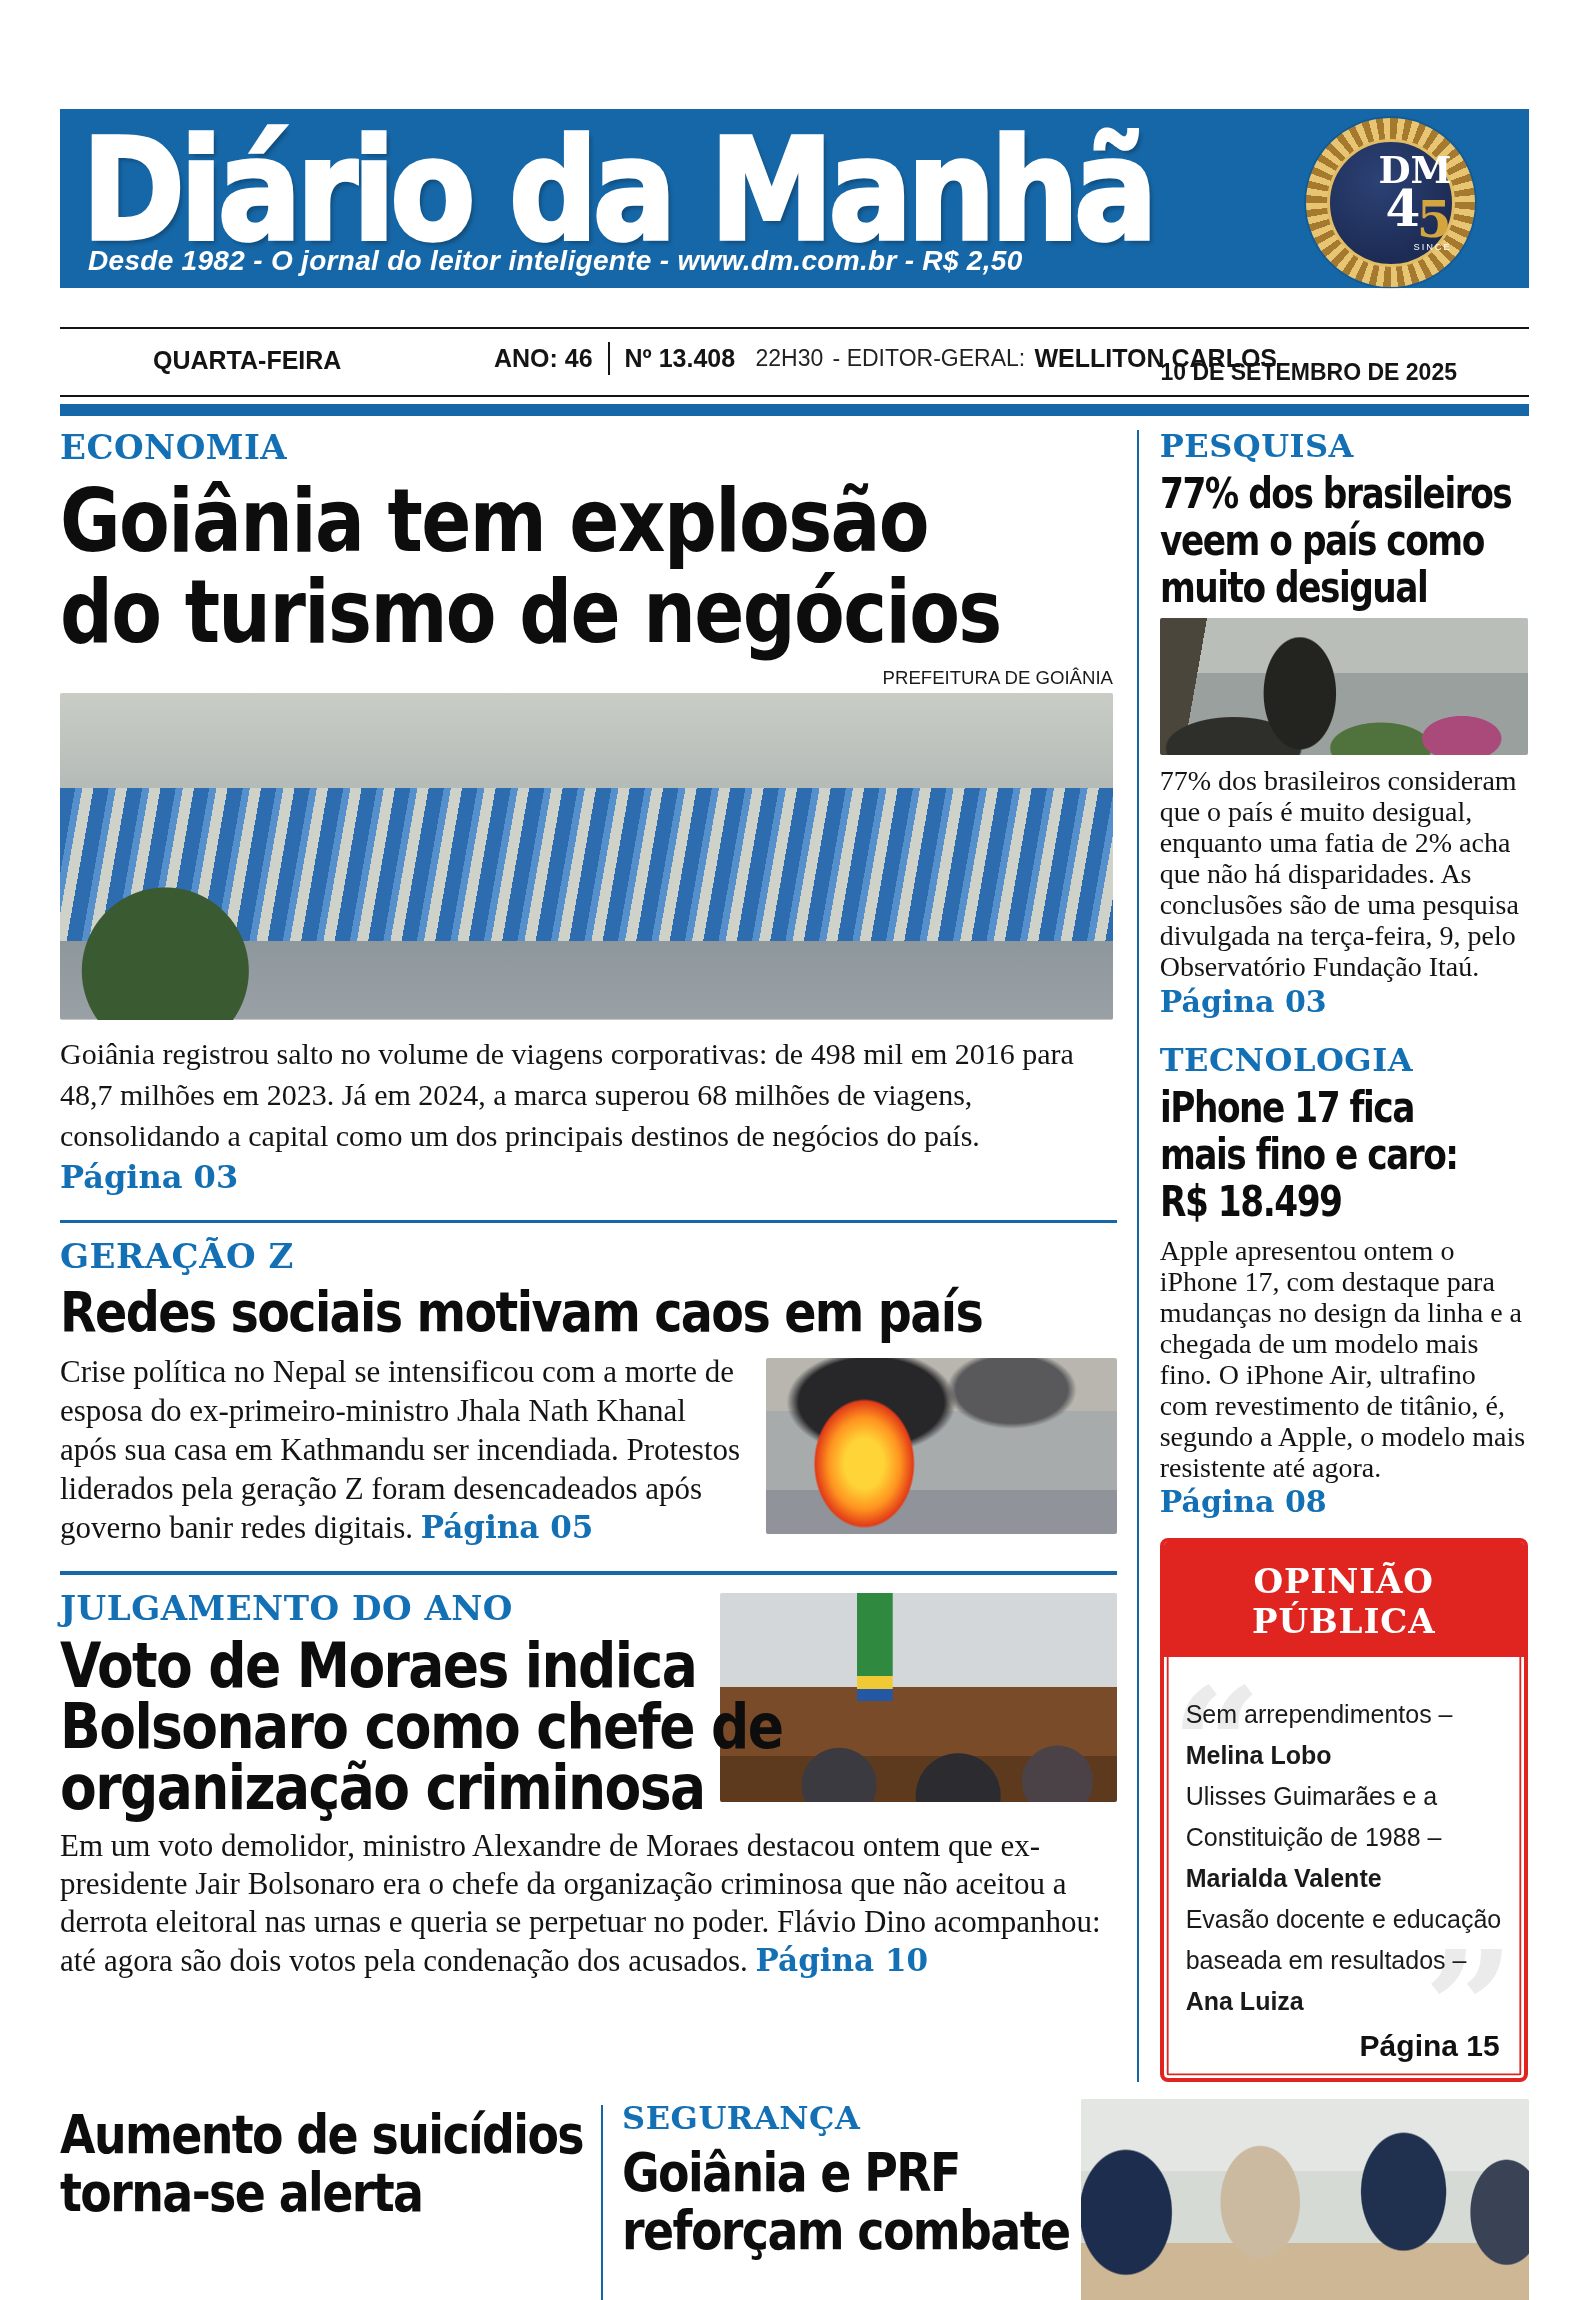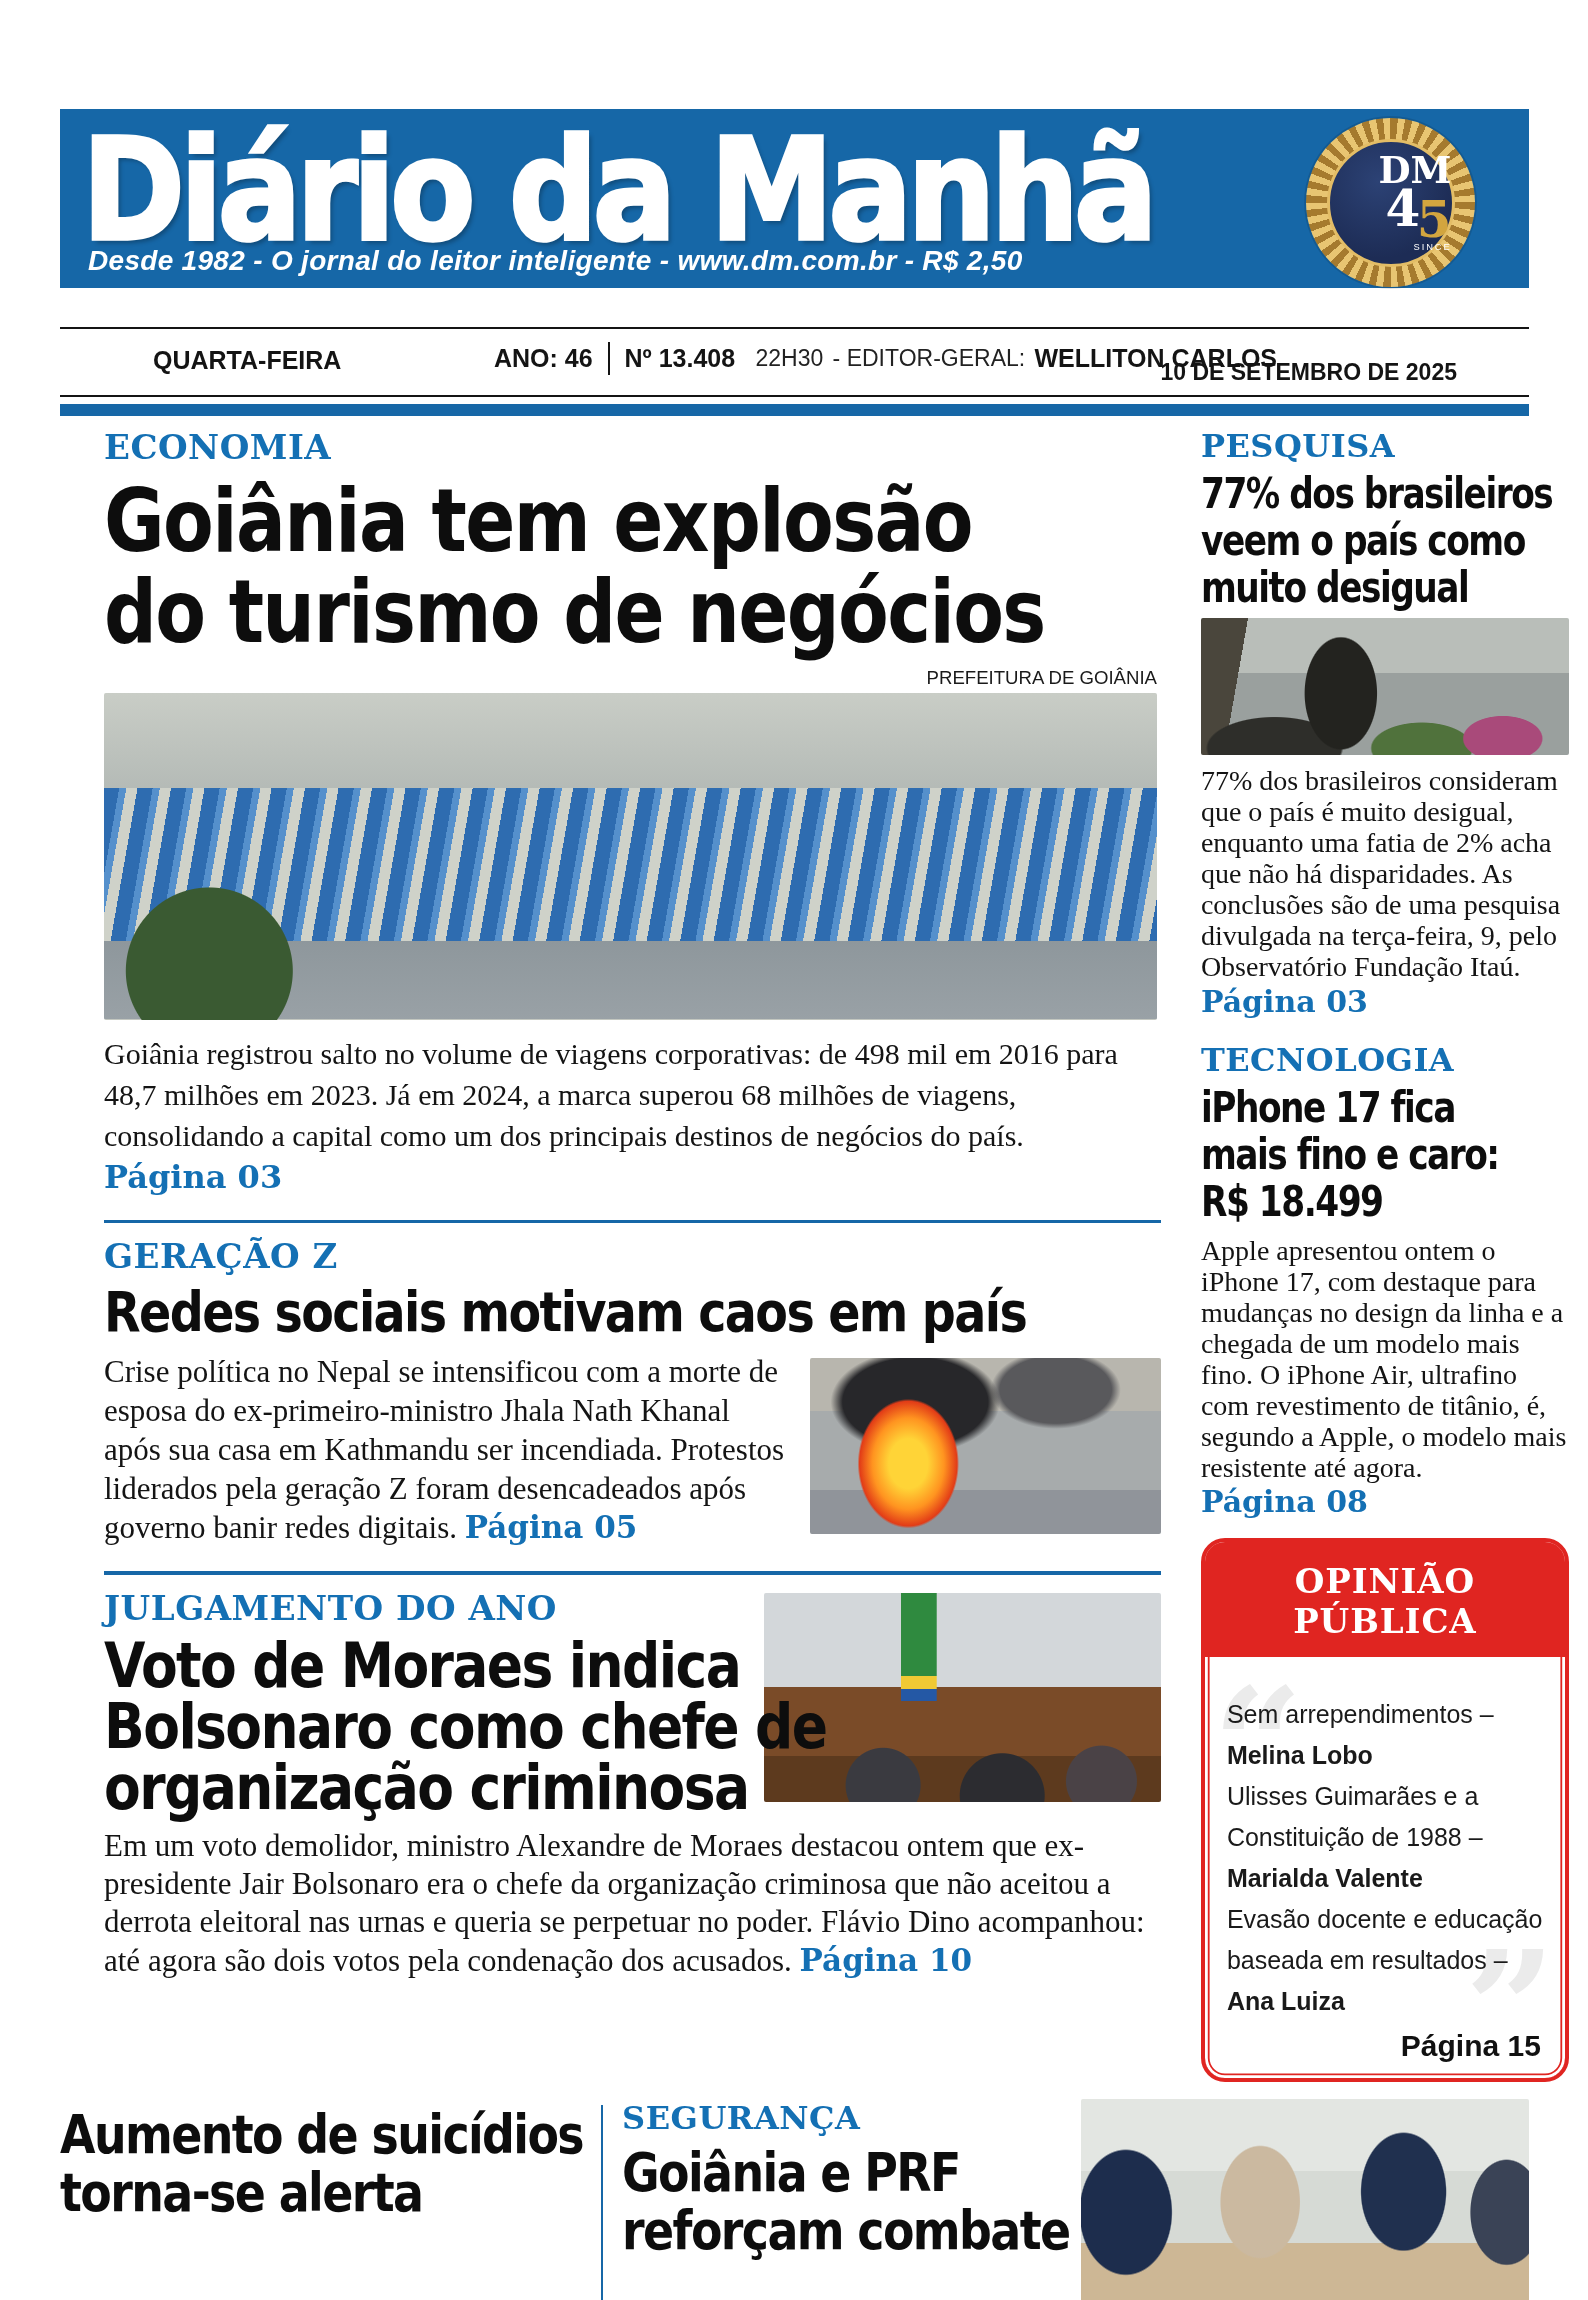--- a/index.html
+++ b/index.html
@@ -79,21 +79,21 @@
   }
   .cond { transform:scaleX(.85); transform-origin:0 0; }
   .cond80 { transform:scaleX(.80); transform-origin:0 0; }
   .hl-line { white-space:nowrap; }
   .body-text { font-family:"Liberation Serif", serif; color:#141414; }
   .page-link { font-family:"DejaVu Serif", serif; font-weight:bold; color:#1470b4; }
   .hrule { height:3.7px; background:#1667a7; margin:24px 0 13px 0; }
 
   
   .main-row { display:flex; margin-top:11px; }
-  .col-left { width:1057px;margin-left:44px; }
+  .col-left { width:1057px; }
   .col-divider { width:2.8px; background:#1667a7; margin:3.7px 20.4px 0 19.5px; }
   .col-right { width:368px; display:flex; flex-direction:column; }
 
   
   .credit-line { text-align:right; font-family:"Liberation Sans", sans-serif; font-size:18.6px; color:#1a1a1a; margin:9.3px 0 3.7px 0; }
   .photo { border-radius:1.9px; }
   .photo-economia {
     width:1053px; height:327px;
     background-color:#c3c7c0;
     background-image:
@@ -170,21 +170,21 @@
       linear-gradient(100deg, #4a463c 0 12%, rgba(0,0,0,0) 12%),
       linear-gradient(#b9beb9 0 40%, #9aa09e 40%);
     background-repeat:no-repeat;
   }
   .side-body { font-size:28px; line-height:31px; margin-top:9.3px; }
   .side-link { font-size:30px; margin-top:1.9px; }
   .side-gap { margin-top:22px; }
 
   
   .opinion-box {
-    margin-top:18.6px; border:4.6px solid #e02521; border-radius:24px;
+    margin-top:18.6px; border:4.6px solid #e02521; border-radius:8px;
     overflow:hidden; position:relative; flex:1; min-height:390px;
     background:#ffffff; box-shadow:inset 0 0 0 2.8px #ffffff, inset 0 0 0 4.6px #e02521;
   }
   .opinion-header {
     background:#e02521; color:#ffffff; text-align:center;
     font-family:"DejaVu Serif", serif; font-weight:bold; font-size:34px;
     padding:18.6px 0 16.7px 0; letter-spacing:0.9px;
     border-radius:0 0 0 0;
   }
   .opinion-content { position:relative; padding:37px 20.4px 56px 22px; }

